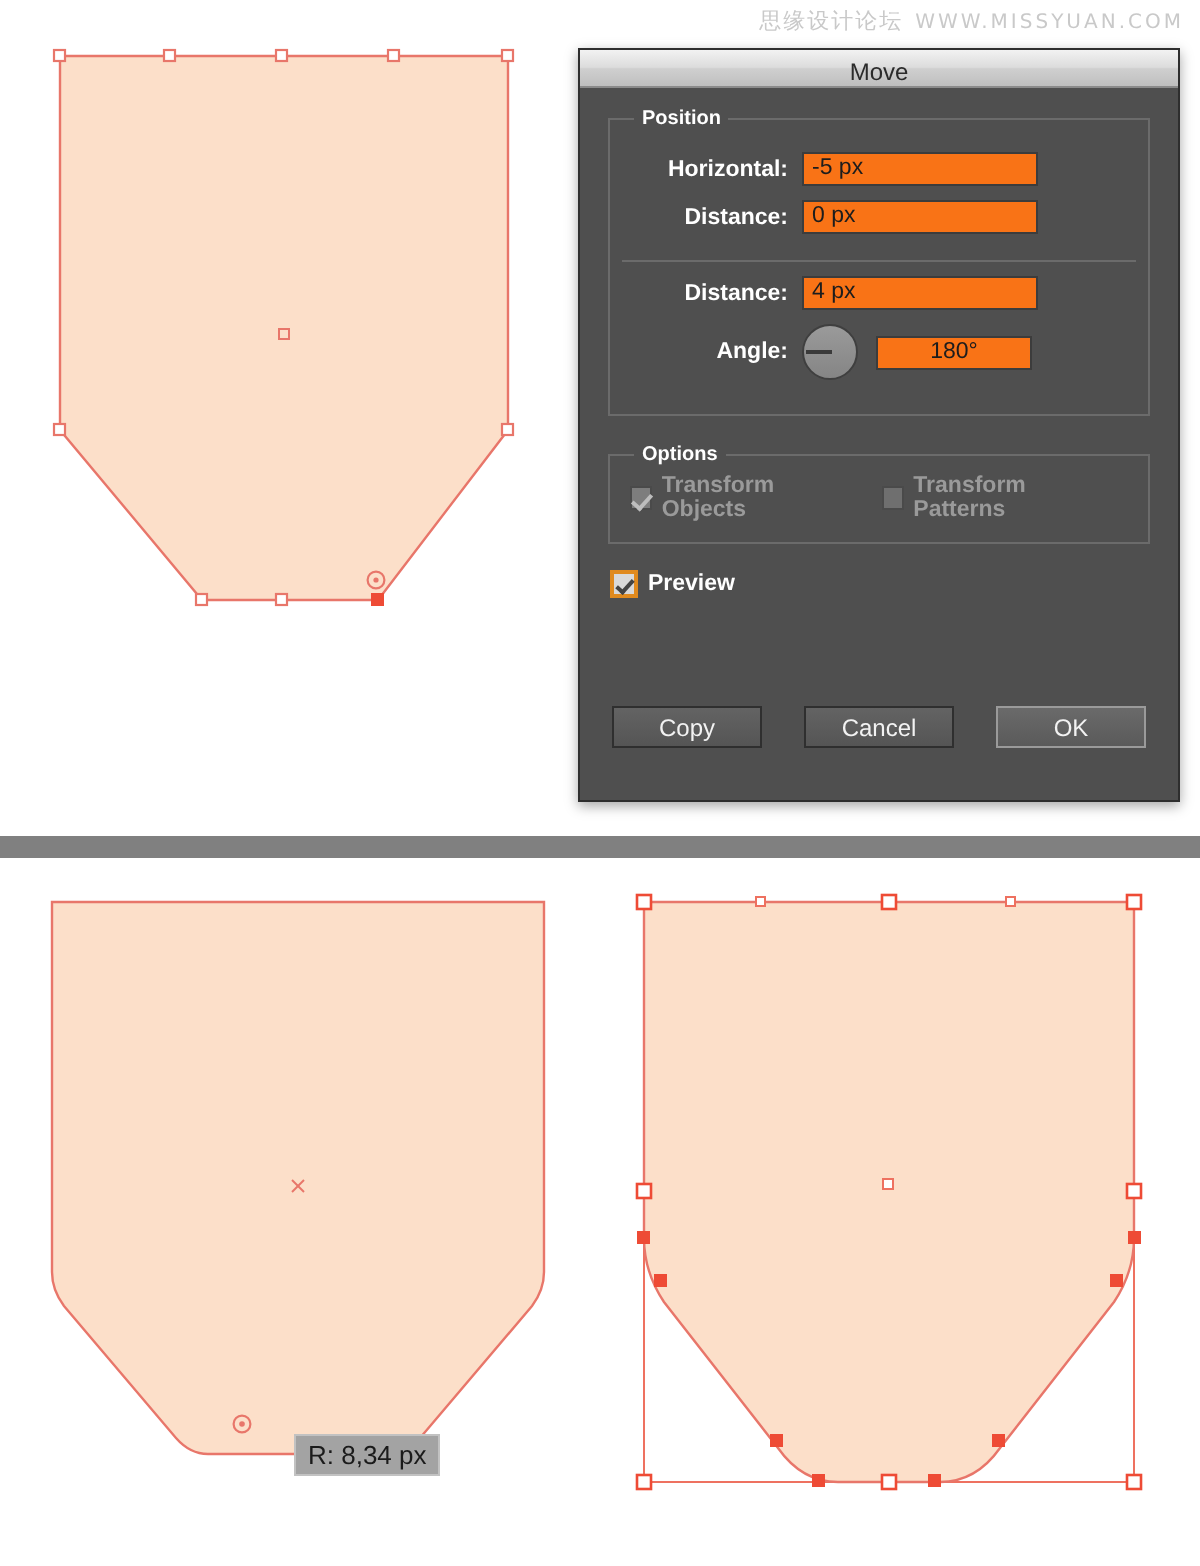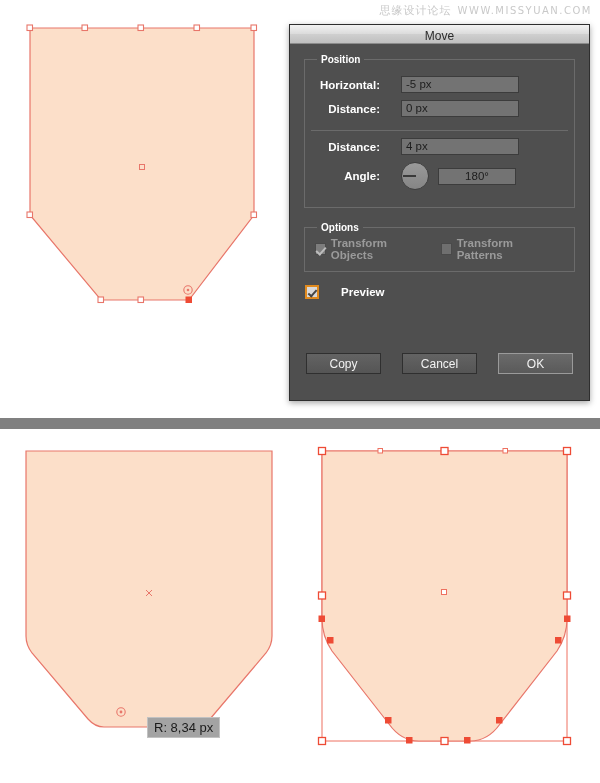--- a/index.html
+++ b/index.html
@@ -59,25 +59,25 @@
     margin:0 0 14px 0;
     padding:4px 10px 10px 10px;
   }
   fieldset.group legend {
     font-weight:bold; font-size:10px; color:#ffffff;
     padding:0 4px; margin-left:2px;
   }
 
   .row { display:flex; align-items:center; margin:7px 0; }
   .row .lbl {
-    width:86px; text-align:right; padding-right:21px;
+    width:86px; text-align:right; padding-right:7px;
     font-weight:bold; font-size:11.5px; color:#ffffff;
   }
   .fld {
-    background:#737373;
+    background:#f97316;
     border:1px solid #3c3c3c;
     height:17px; width:118px;
     color:#1d1d1d; font-size:11.5px;
     padding:0 4px; line-height:15px;
     font-family:"Liberation Sans", sans-serif;
   }
   .fld.short { width:78px;text-align:center; }
 
   .dial {
     width:28px; height:28px; border-radius:50%;
@@ -98,21 +98,21 @@
     position:relative;
   }
   .cbox.checked::after {
     content:""; position:absolute; left:2px; top:1px;
     width:4px; height:8px; border:solid #bdbdbd;
     border-width:0 2px 2px 0; transform:rotate(42deg);
   }
   .cbox.unchecked { background:#6f6f6f; }
   .chk-label { color:#9a9a9a; font-weight:bold; font-size:11.5px; }
 
-  .preview-row { display:flex; align-items:flex-start; gap:23px; margin:2px 0 0 2px; }
+  .preview-row { display:flex; align-items:flex-start; gap:6px; margin:2px 0 0 2px; }
   .cbox.preview {
     background:#d9d9d9; border:1px solid #e08a1e;
     outline:1px solid #e08a1e;
   }
   .cbox.preview::after {
     content:""; position:absolute; left:3px; top:1px;
     width:3px; height:7px; border:solid #444;
     border-width:0 2px 2px 0; transform:rotate(42deg);
   }
   .preview-label { color:#ffffff; font-weight:bold; font-size:11.5px; }

